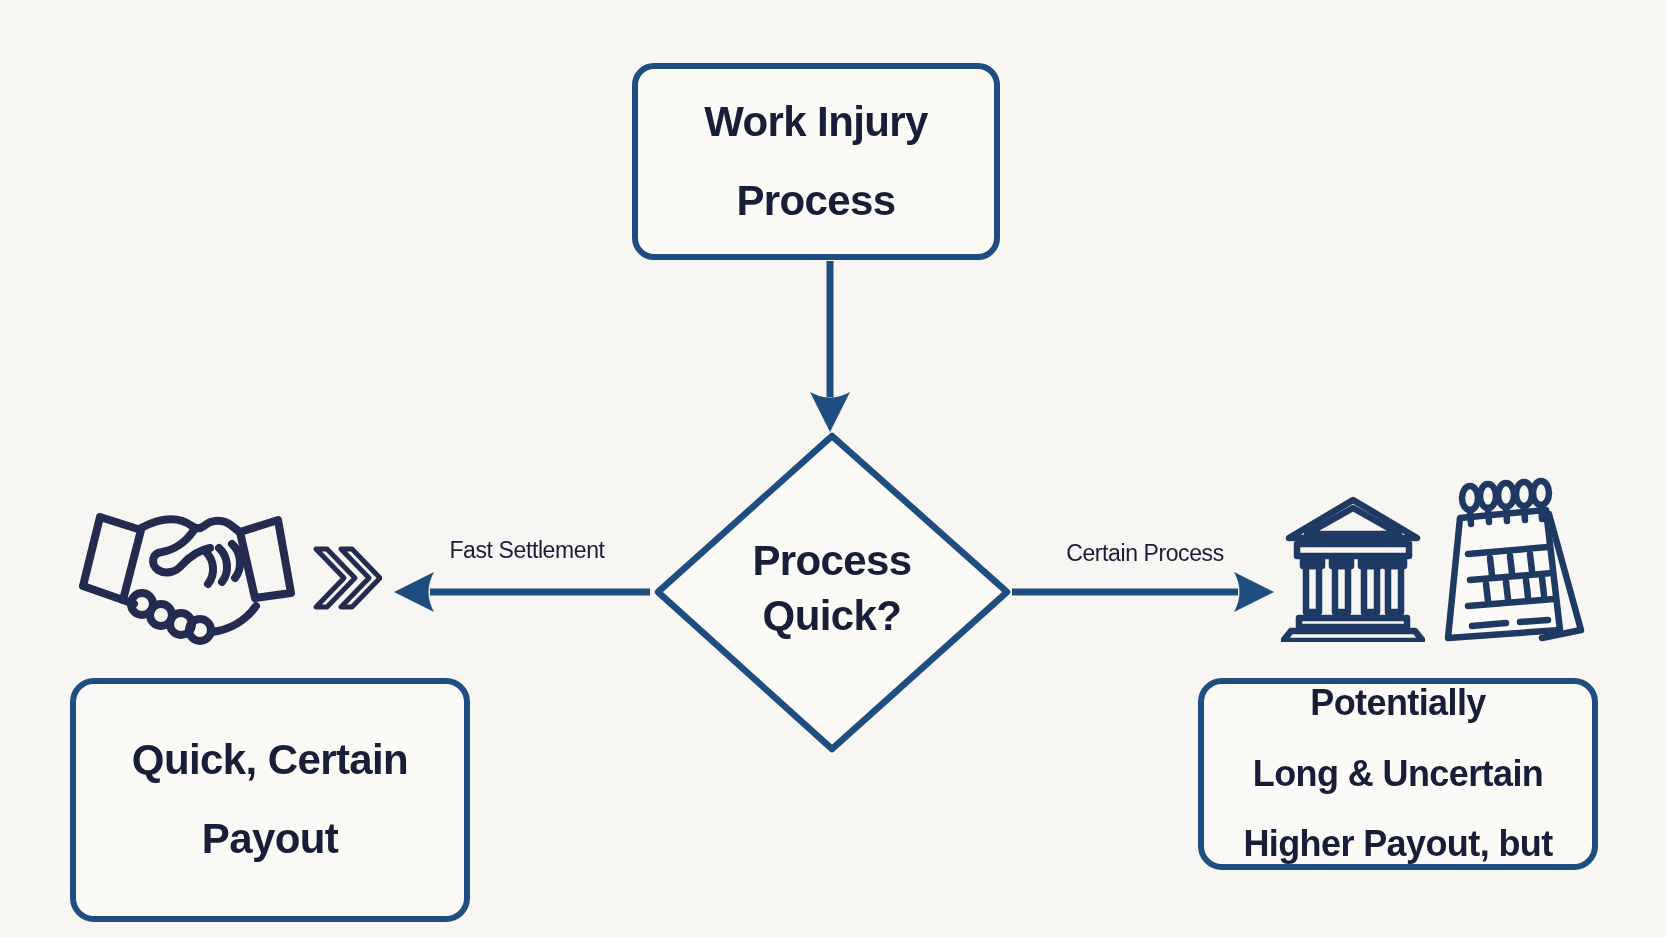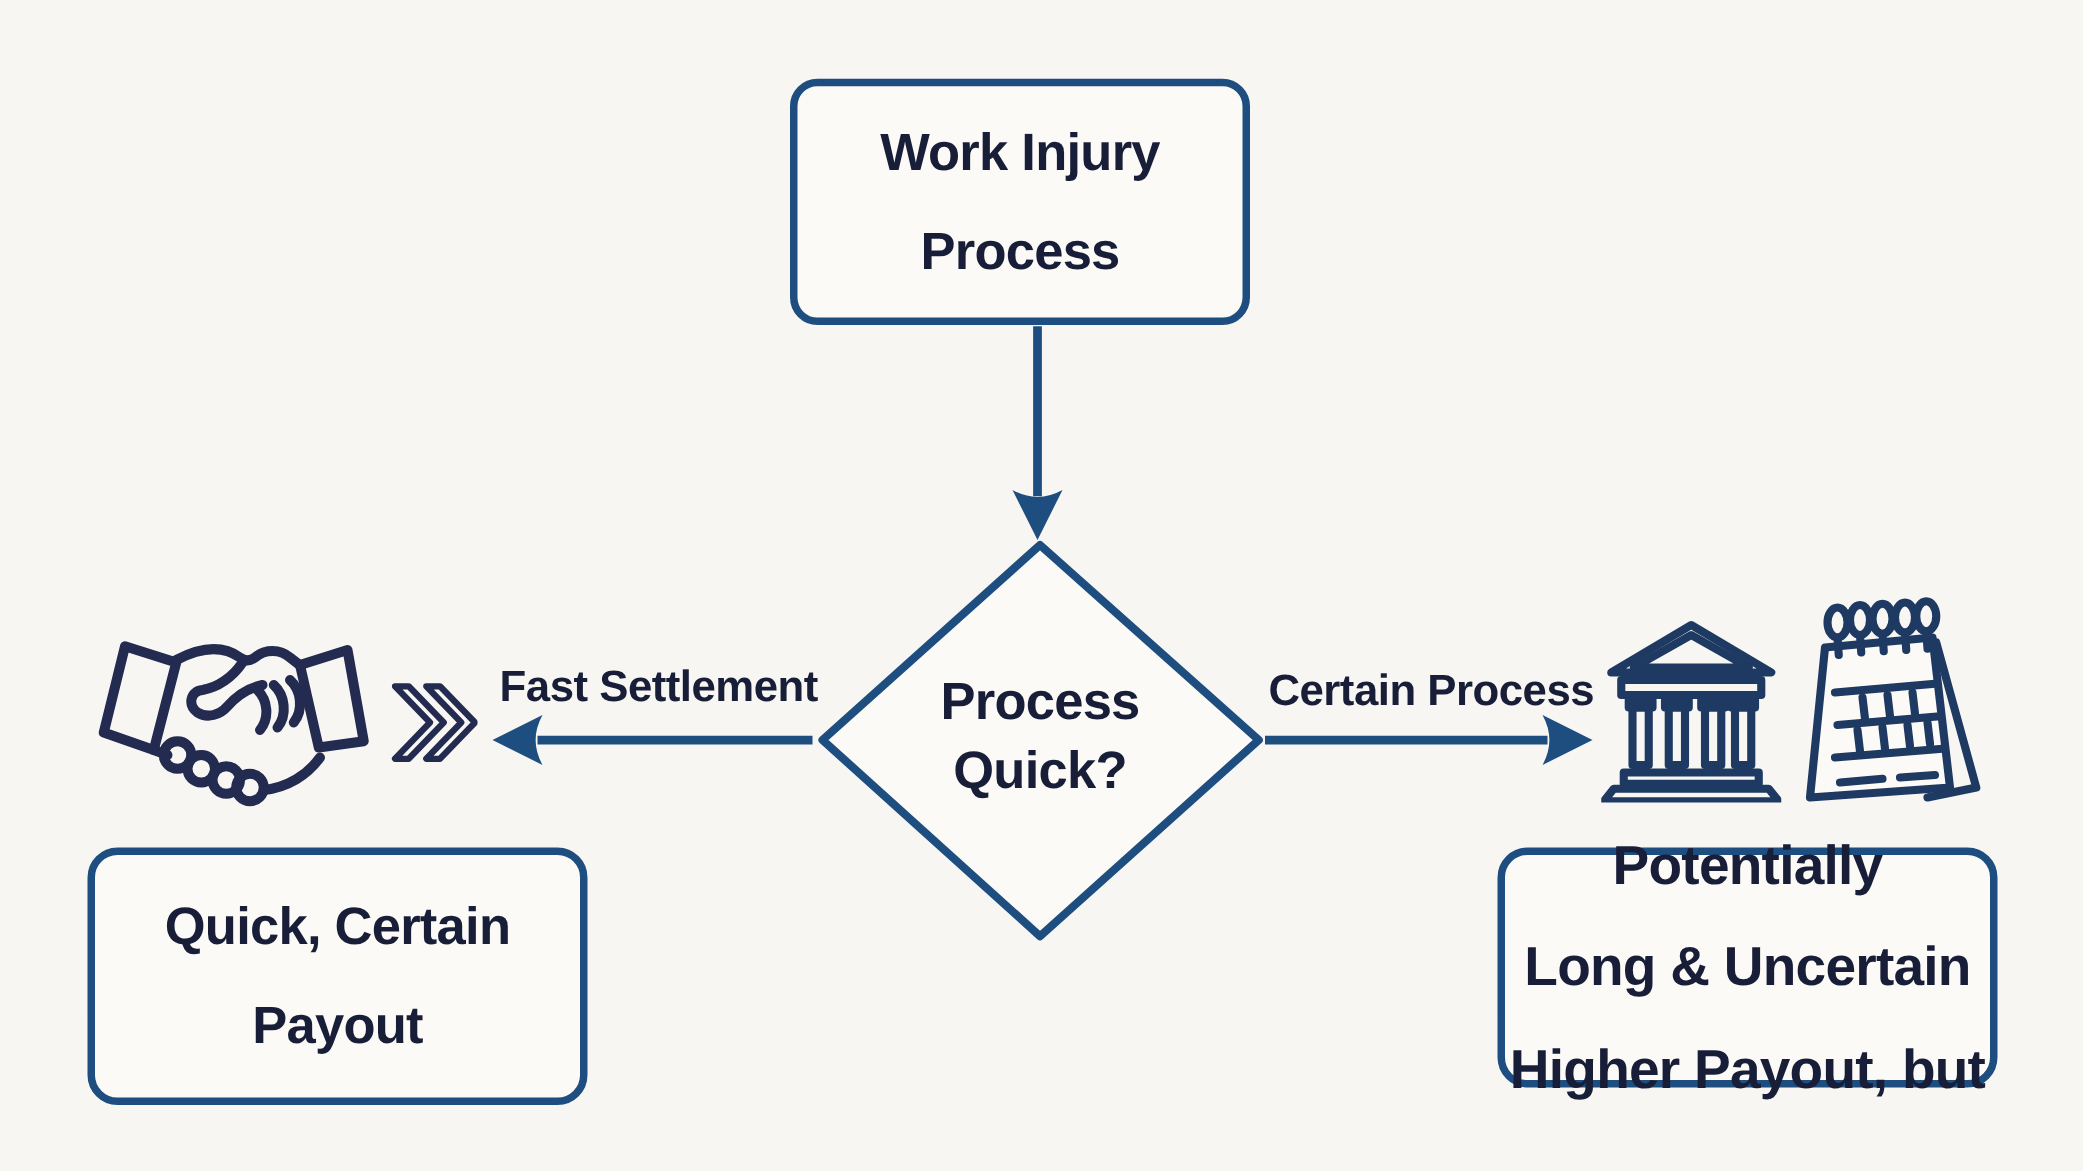--- a/index.html
+++ b/index.html
@@ -14,29 +14,29 @@
   .layer{position:absolute;left:0;top:0;width:1666px;height:937px;pointer-events:none;}
   .box{
     position:absolute;border:6px solid var(--stroke_blue);border-radius:24px;
     background:var(--node_fill);display:flex;flex-direction:column;justify-content:center;
     align-items:center;text-align:center;gap:24px;
   }
   .box .ln,.dtext .ln{
     font-weight:600;letter-spacing:-0.6px;line-height:1.3;color:var(--text_navy);
   }
   .fs42 .ln{font-size:42px;}
-  .fs40 .ln{font-size:44px;}
+  .fs40 .ln{font-size:36px;}
   .dtext{
     position:absolute;left:702px;top:496px;width:260px;height:186px;
     display:flex;flex-direction:column;justify-content:center;align-items:center;text-align:center;
   }
   .dtext .ln{font-size:42px;}
   .edge-label{
     position:absolute;width:300px;height:48px;display:flex;align-items:center;justify-content:center;
-    font-size:35px;font-weight:700;letter-spacing:-0.4px;color:var(--text_navy);white-space:nowrap;
+    font-size:23px;font-weight:400;letter-spacing:-0.4px;color:var(--text_navy);white-space:nowrap;
   }
   .label-fast{left:377px;top:526px;}
   .label-formal{left:995px;top:529px;}
   .icon{position:absolute;}
   .icon-handshake{left:78px;top:486px;}
   .icon-chevrons{left:312px;top:545px;}
   .icon-bank{left:1281px;top:492px;}
   .icon-calendar{left:1422px;top:468px;}
   .navy{color:var(--icon_dark_navy);}
   .bluenavy{color:var(--icon_blue_navy);}
@@ -137,21 +137,21 @@
       <line x1="108" y1="86" x2="110" y2="103"></line>
       <line x1="64" y1="116" x2="66" y2="133"></line>
       <line x1="84" y1="114" x2="86" y2="131"></line>
       <line x1="104" y1="112" x2="106" y2="129"></line>
       <line x1="120" y1="110" x2="122" y2="127"></line>
       <path d="M50 158 L84 155"></path>
       <path d="M98 154 L126 152"></path>
     </g>
   </svg>
 
-  <div class="box fs42" style="left:70px;top:678px;width:400px;height:206px;">
+  <div class="box fs42" style="left:70px;top:678px;width:400px;height:244px;">
     <div class="ln">Quick, Certain</div>
     <div class="ln">Payout</div>
   </div>
 
   <div class="box fs40" style="left:1198px;top:678px;width:400px;height:192px;">
     <div class="ln">Potentially</div>
     <div class="ln">Long &amp; Uncertain</div>
     <div class="ln">Higher Payout, but</div>
   </div>
 

